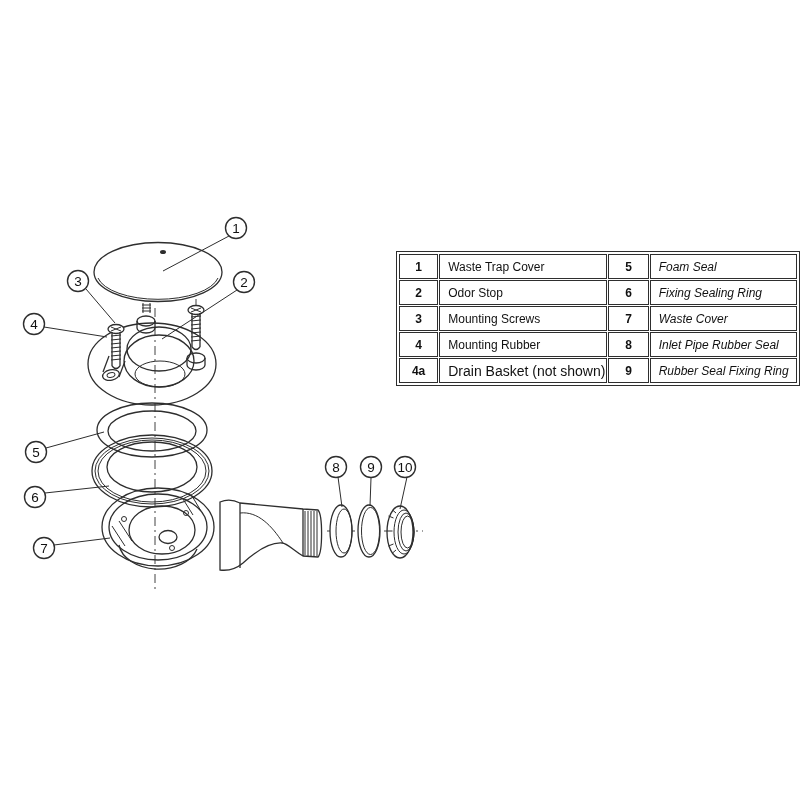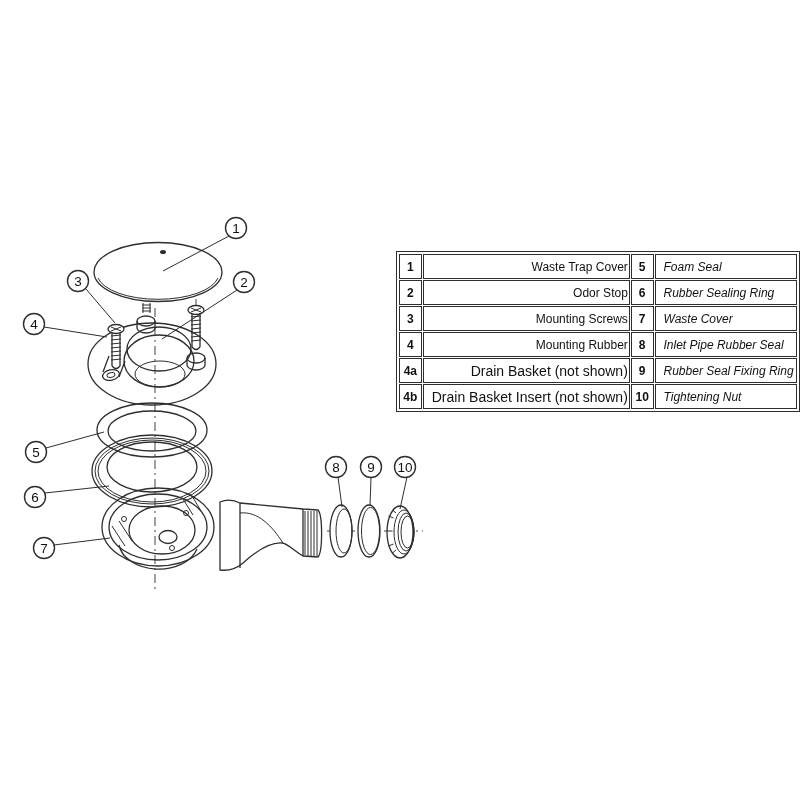--- a/index.html
+++ b/index.html
@@ -44,21 +44,21 @@
   td.num {
     width: 41px;
     text-align: center;
     font-weight: bold;
   }
   td.num2 {
     width: 44px;
     text-align: center;
     font-weight: bold;
   }
-  td.label  { width: 140px; padding-left: 8px; text-align: right; }
+  td.label  { width: 140px; padding-left: 8px; }
   td.label2 { width: 138px; padding-left: 8px; font-style: italic; }
   td.it {
   }
   td.label.it { font-size: 14px; }
   
   .ln   { fill: none; stroke: #2e2e2e; stroke-width: 1.3; }
   .thin { fill: none; stroke: #2e2e2e; stroke-width: 1; }
   .wfill { fill: #ffffff; stroke: #2e2e2e; stroke-width: 1.3; }
   .dash { fill: none; stroke: #2e2e2e; stroke-width: 0.9; stroke-dasharray: 9 4 2 4; }
   .callout-circle { fill: #ffffff; stroke: #2e2e2e; stroke-width: 1.4; }
@@ -267,43 +267,37 @@
         <tr>
           <td class="num">1</td>
           <td class="label">Waste Trap Cover</td>
           <td class="num2">5</td>
           <td class="label2">Foam Seal</td>
         </tr>
         <tr>
           <td class="num">2</td>
           <td class="label">Odor Stop</td>
           <td class="num2">6</td>
-          <td class="label2">Rubber Sealing Ring</td>
+          <td class="label2">Fixing Sealing Ring</td>
         </tr>
         <tr>
           <td class="num">3</td>
           <td class="label">Mounting Screws</td>
           <td class="num2">7</td>
           <td class="label2">Waste Cover</td>
         </tr>
         <tr>
           <td class="num">4</td>
           <td class="label">Mounting Rubber</td>
           <td class="num2">8</td>
           <td class="label2">Inlet Pipe Rubber Seal</td>
         </tr>
         <tr>
           <td class="num it">4a</td>
           <td class="label it">Drain Basket (not shown)</td>
           <td class="num2">9</td>
           <td class="label2">Rubber Seal Fixing Ring</td>
         </tr>
-        <tr>
-          <td class="num it">4b</td>
-          <td class="label it">Drain Basket Insert (not shown)</td>
-          <td class="num2">10</td>
-          <td class="label2">Tightening Nut</td>
-        </tr>
       </tbody>
     </table>
   </div>
 
 </div>
 
 </body></html>

